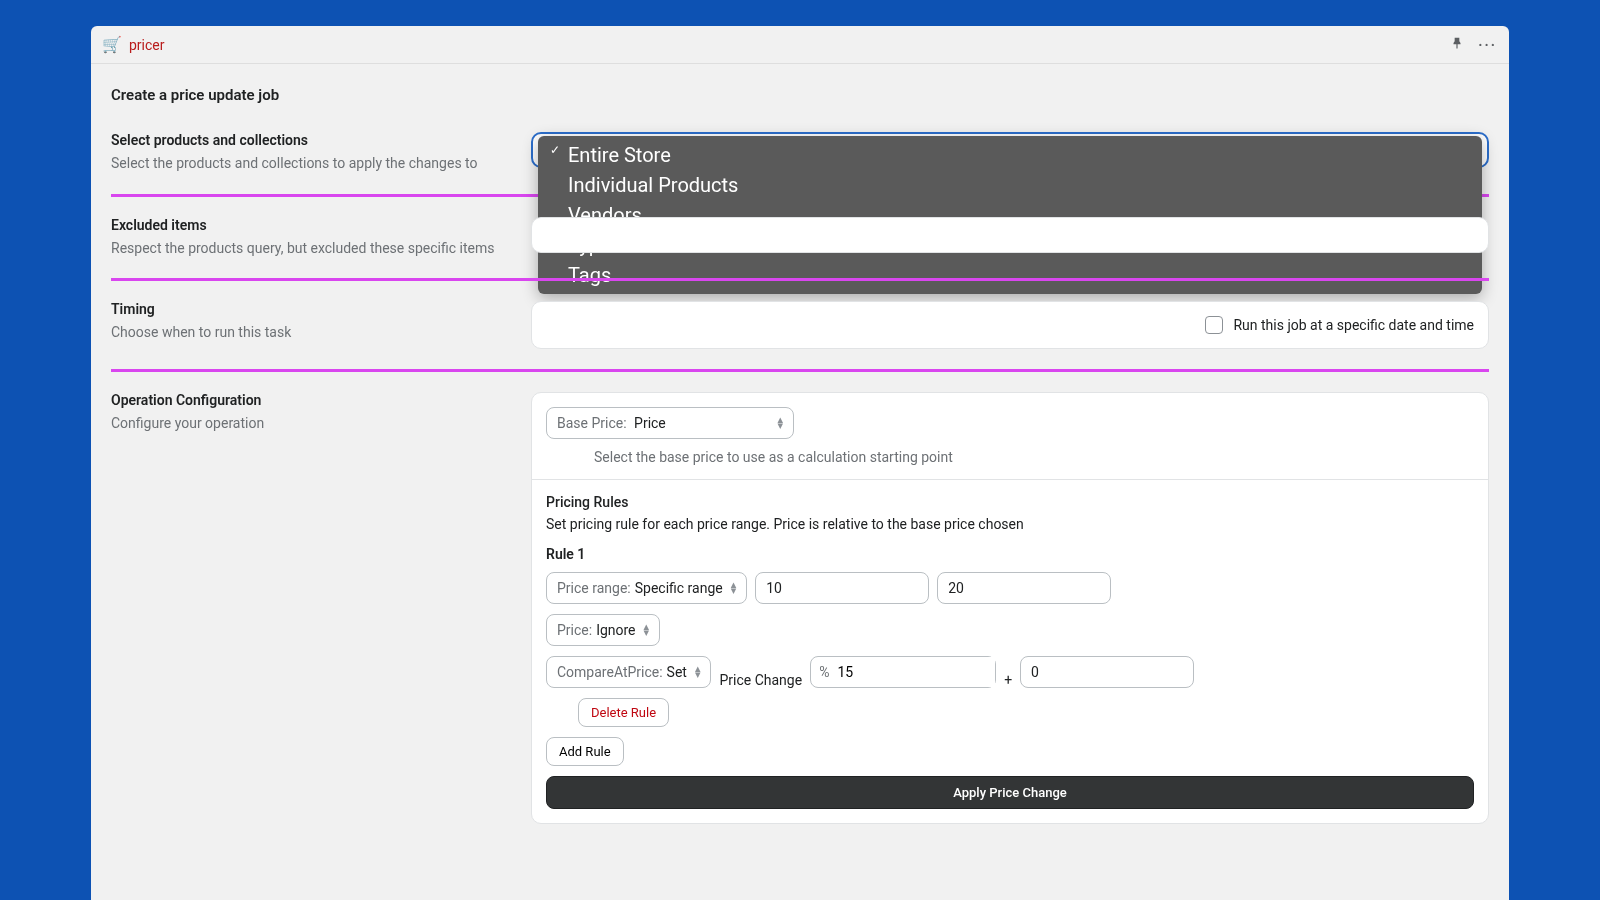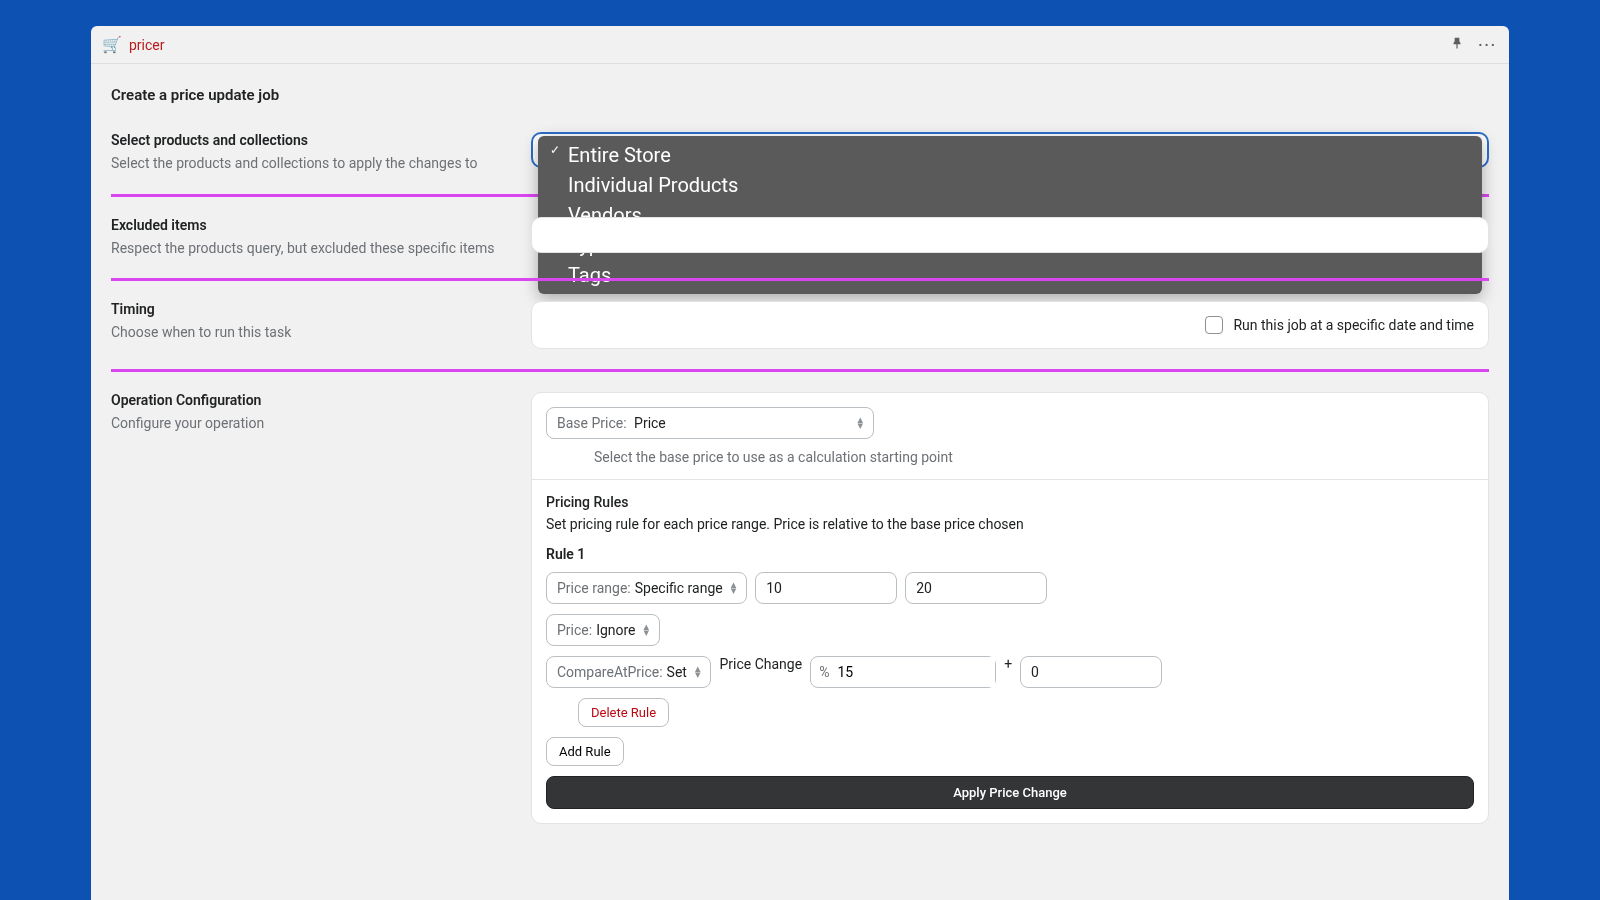--- a/index.html
+++ b/index.html
@@ -23,28 +23,28 @@
 .card-flat { background: #fff; border: 1px solid #e1e3e5; border-radius: 10px; }
 .card-pad { padding: 14px; }
 .card-divider { border-bottom: 1px solid #e1e3e5; }
 .checkbox-row { display: flex; align-items: center; gap: 10px; justify-content: flex-end; }
 .checkbox-box { width: 18px; height: 18px; border: 1px solid #8c9196; border-radius: 4px; background: #fff; cursor: pointer; }
 .checkbox-label { font-size: 14px; color: #202223; }
 .select-pill { display: inline-flex; align-items: center; border: 1px solid #babfc3; border-radius: 8px; padding: 7px 10px; font-size: 14px; background: #fff; cursor: pointer; min-width: 0; }
 .select-pill .prefix { color: #6d7175; margin-right: 4px; }
 .select-pill .value { color: #202223; }
 .select-pill .chev { margin-left: auto; color: #8c9196; font-size: 11px; display: flex; flex-direction: column; line-height: 6px; padding-left: 8px; }
-.select-pill.wide { width: 328px; justify-content: space-between; }
+.select-pill.wide { width: 248px; justify-content: space-between; }
 .helper { font-size: 14px; color: #6d7175; margin-top: 10px; margin-left: 48px; }
 .rules-title { font-size: 14px; color: #202223; font-weight: 500; margin-bottom: 6px; }
 .rules-desc { font-size: 14px; color: #202223; margin-bottom: 14px; }
 .rule-label { font-size: 14px; font-weight: 600; color: #202223; margin-bottom: 10px; }
-.row { display: flex; align-items: flex-start; gap: 8px; margin-bottom: 10px; flex-wrap: wrap; }
+.row { display: flex; align-items: flex-end; gap: 8px; margin-bottom: 10px; flex-wrap: wrap; }
 .text-input { border: 1px solid #babfc3; border-radius: 8px; padding: 7px 10px; font-size: 14px; color: #202223; background: #fff; width: 174px; }
-.text-input-sm { width: 142px; }
+.text-input-sm { width: 174px; }
 .row-label { font-size: 14px; color: #202223; }
 .percent-input { display: flex; align-items: center; border: 1px solid #babfc3; border-radius: 8px; background: #fff; width: 186px; }
 .percent-input .pfx { padding: 7px 8px; color: #6d7175; font-size: 14px; }
 .percent-input input { border: none; outline: none; padding: 7px 10px 7px 0; font-size: 14px; flex: 1; width: 100%; }
 .plus-sign { font-size: 14px; color: #202223; }
 .btn-outline { border: 1px solid #babfc3; background: #fff; border-radius: 8px; padding: 6px 12px; font-size: 13px; cursor: pointer; }
 .btn-danger { color: #bf0711; margin-left: 32px; }
 .btn-primary { background: #333536; color: #fff; border: 1px solid #202223; border-radius: 8px; padding: 8px 12px; font-size: 13px; cursor: pointer; width: 100%; text-align: center; font-weight: 500; }
 .dropdown-trigger { background: #fff; border: 2px solid #2c6ecb; border-radius: 10px; height: 36px; width: 100%; }
 .dropdown-menu { position: absolute; top: 4px; left: 7px; right: 7px; background: #5a5a5a; border-radius: 6px; padding: 4px 0; box-shadow: 0 4px 16px rgba(0,0,0,0.3); }

